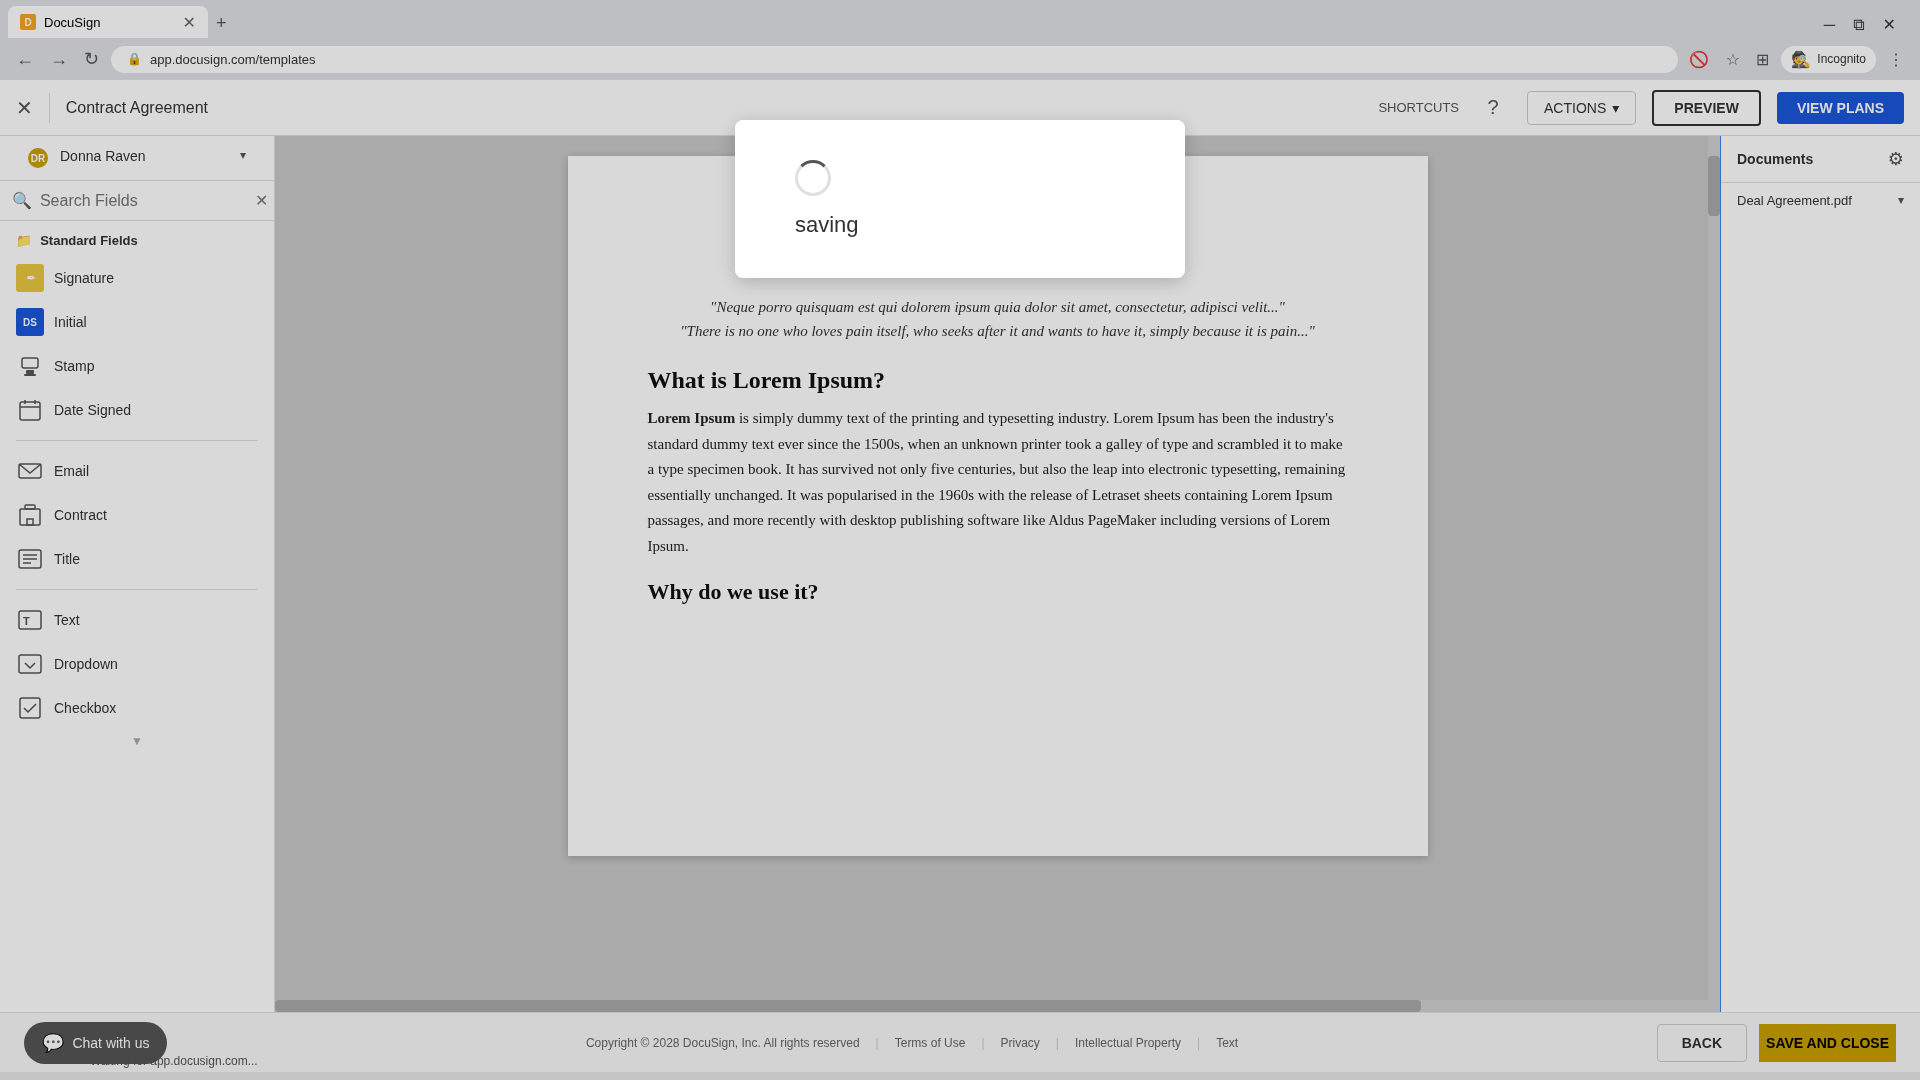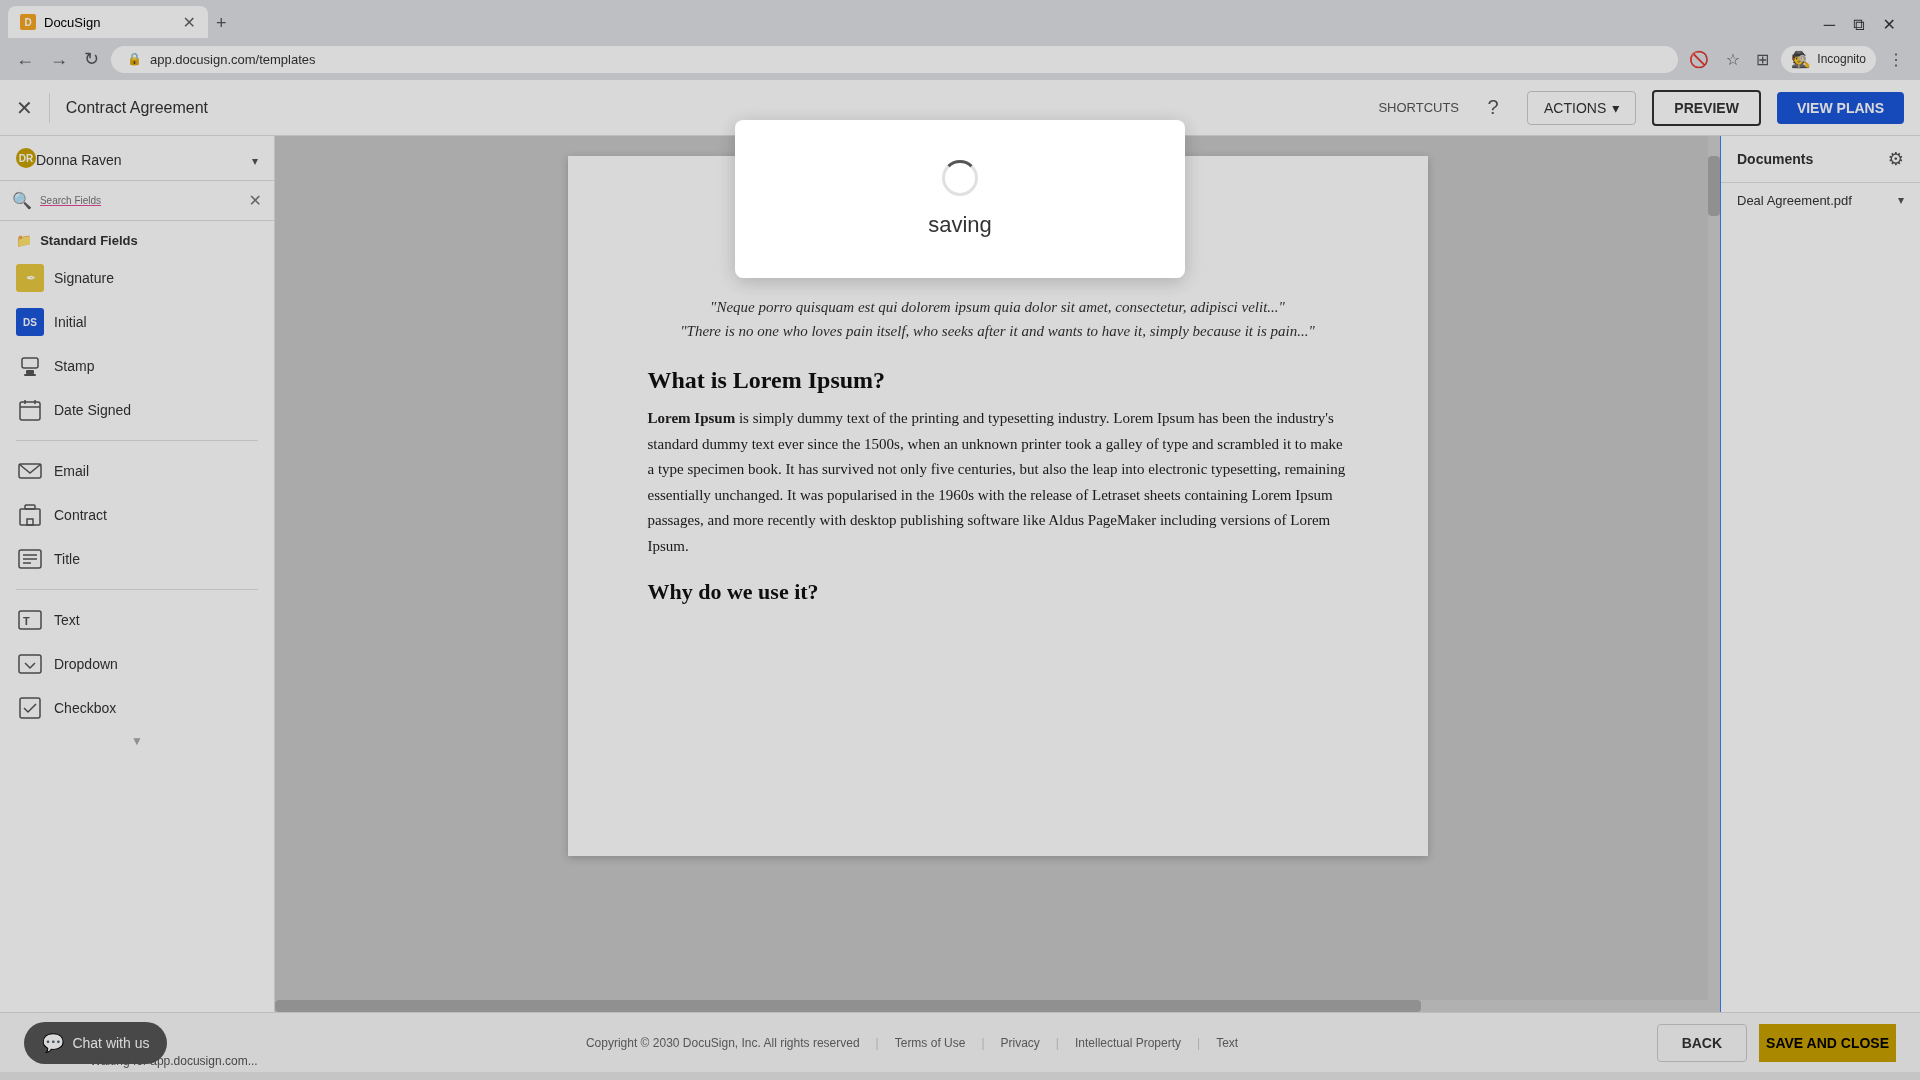--- a/index.html
+++ b/index.html
@@ -25,27 +25,27 @@
     .help-btn { background: transparent; border: none; cursor: pointer; color: #555; font-size: 20px; width: 36px; height: 36px; border-radius: 50%; display: flex; align-items: center; justify-content: center; }
     .actions-btn { background: transparent; border: 1px solid #ccc; border-radius: 4px; padding: 8px 16px; cursor: pointer; display: flex; align-items: center; gap: 6px; font-size: 14px; color: #333; }
     .preview-btn { background: transparent; border: 2px solid #333; border-radius: 4px; padding: 8px 20px; cursor: pointer; font-size: 14px; color: #333; font-weight: 600; }
     .view-plans-btn { background: #1a56db; color: white; border: none; border-radius: 4px; padding: 8px 20px; cursor: pointer; font-size: 14px; font-weight: 600; }
 
     
     .main-content { display: flex; flex: 1; overflow: hidden; }
 
     
     .left-sidebar { width: 275px; background: #fff; border-right: 1px solid #e0e0e0; display: flex; flex-direction: column; overflow: hidden; }
-    .user-selector { padding: 12px 16px; border-bottom: 1px solid #e0e0e0; display: flex; align-items: flex-end; gap: 0; cursor: pointer; }
+    .user-selector { padding: 12px 28px; border-bottom: 1px solid #e0e0e0; display: flex; align-items: flex-start; gap: 12px; cursor: pointer; }
     .user-avatar { width: 20px; height: 20px; background: #c8a200; border-radius: 50%; display: flex; align-items: center; justify-content: center; color: white; font-size: 10px; font-weight: bold; }
     .user-name { flex: 1; font-size: 14px; color: #333; }
     .user-dropdown-arrow { color: #555; font-size: 12px; }
     .search-container { padding: 10px 12px; border-bottom: 1px solid #e0e0e0; display: flex; align-items: center; gap: 8px; }
     .search-icon-wrap { color: #777; font-size: 16px; }
-    .search-input { flex: 1; border: none; outline: none; font-size: 10px; color: #ec4899; text-decoration: underline; }
+    .search-input { flex: 1; border: none; outline: none; font-size: 16px; color: #ec4899; }
     .search-clear-btn { color: #777; cursor: pointer; font-size: 16px; }
     .fields-section { padding: 12px 16px 8px; }
     .fields-section-title { font-size: 13px; font-weight: 600; color: #333; display: flex; align-items: center; gap: 8px; }
     .fields-list { overflow-y: auto; flex: 1; }
     .field-item { display: flex; align-items: center; gap: 10px; padding: 8px 16px; cursor: grab; }
     .field-icon { width: 28px; height: 28px; display: flex; align-items: center; justify-content: center; }
     .field-label { font-size: 14px; color: #333; }
     .sig-icon { background: #e8c840; color: #fff; border-radius: 3px; width: 28px; height: 28px; display: flex; align-items: center; justify-content: center; font-style: italic; font-size: 12px; }
     .ds-icon { background: #1a56db; color: #fff; border-radius: 3px; width: 28px; height: 28px; display: flex; align-items: center; justify-content: center; font-size: 10px; font-weight: bold; }
     .sidebar-divider { height: 1px; background: #e0e0e0; margin: 8px 16px; }
@@ -71,21 +71,21 @@
     .right-sidebar-header { padding: 12px 16px; display: flex; align-items: center; justify-content: space-between; border-bottom: 1px solid #e0e0e0; }
     .right-sidebar-title { font-size: 14px; font-weight: 600; color: #333; }
     .gear-icon { color: #555; cursor: pointer; font-size: 18px; }
     .doc-selector { padding: 10px 16px; display: flex; align-items: flex-start; justify-content: space-between; cursor: pointer; }
     .doc-selector-name { font-size: 13px; color: #333; }
     .doc-selector-arrow { color: #555; font-size: 12px; }
     .shortcuts-label { font-size: 13px; color: #555; cursor: pointer; }
 
     
     .modal-overlay { position: fixed; top: 0; left: 0; width: 1920px; height: 1080px; background: rgba(0,0,0,0.15); z-index: 100; display: flex; align-items: flex-start; justify-content: center; pointer-events: none; }
-    .saving-modal { background: #fff; border-radius: 8px; padding: 40px 60px; display: flex; flex-direction: column; align-items: center; gap: 16px; box-shadow: 0 4px 20px rgba(0,0,0,0.2); margin-top: 120px; min-width: 450px; pointer-events: all; }
+    .saving-modal { background: #fff; border-radius: 8px; padding: 40px 60px; display: flex; flex-direction: column; gap: 16px; box-shadow: 0 4px 20px rgba(0,0,0,0.2); margin-top: 120px; min-width: 450px; pointer-events: all; }
     .spinner { width: 36px; height: 36px; border: 3px solid #e0e0e0; border-top-color: #555; border-radius: 50%; animation: spin 0.8s linear infinite; }
     @keyframes spin { to { transform: rotate(360deg); } }
     .saving-text { font-size: 22px; color: #333; }
 
     
     .footer { background: #f8f8f8; height: 60px; display: flex; align-items: center; justify-content: space-between; border-top: 1px solid #e0e0e0; padding: 0 24px; position: relative; z-index: 5; }
     .footer-left { display: flex; align-items: center; gap: 8px; }
     .chat-btn { background: #555; color: #fff; border: none; border-radius: 24px; padding: 10px 18px; cursor: pointer; display: flex; align-items: center; gap: 8px; font-size: 14px; }
     .chat-icon { font-size: 18px; }
     .footer-center { display: flex; align-items: center; gap: 16px; font-size: 12px; color: #666; }
@@ -337,21 +337,21 @@
   </div>
 
   <div class="footer">
     <div class="footer-left">
       <button class="chat-btn">
         <span class="chat-icon">💬</span>
         <span>Chat with us</span>
       </button>
     </div>
     <div class="footer-center">
-      <span>Copyright © 2030 DocuSign, Inc. All rights reserved</span>
+      <span>Copyright © 2028 DocuSign, Inc. All rights reserved</span>
       <span class="footer-sep">|</span>
       <a class="footer-link">Terms of Use</a>
       <span class="footer-sep">|</span>
       <a class="footer-link">Privacy</a>
       <span class="footer-sep">|</span>
       <a class="footer-link">Intellectual Property</a>
       <span class="footer-sep">|</span>
       <a class="footer-link">Text</a>
     </div>
     <div class="footer-right">

